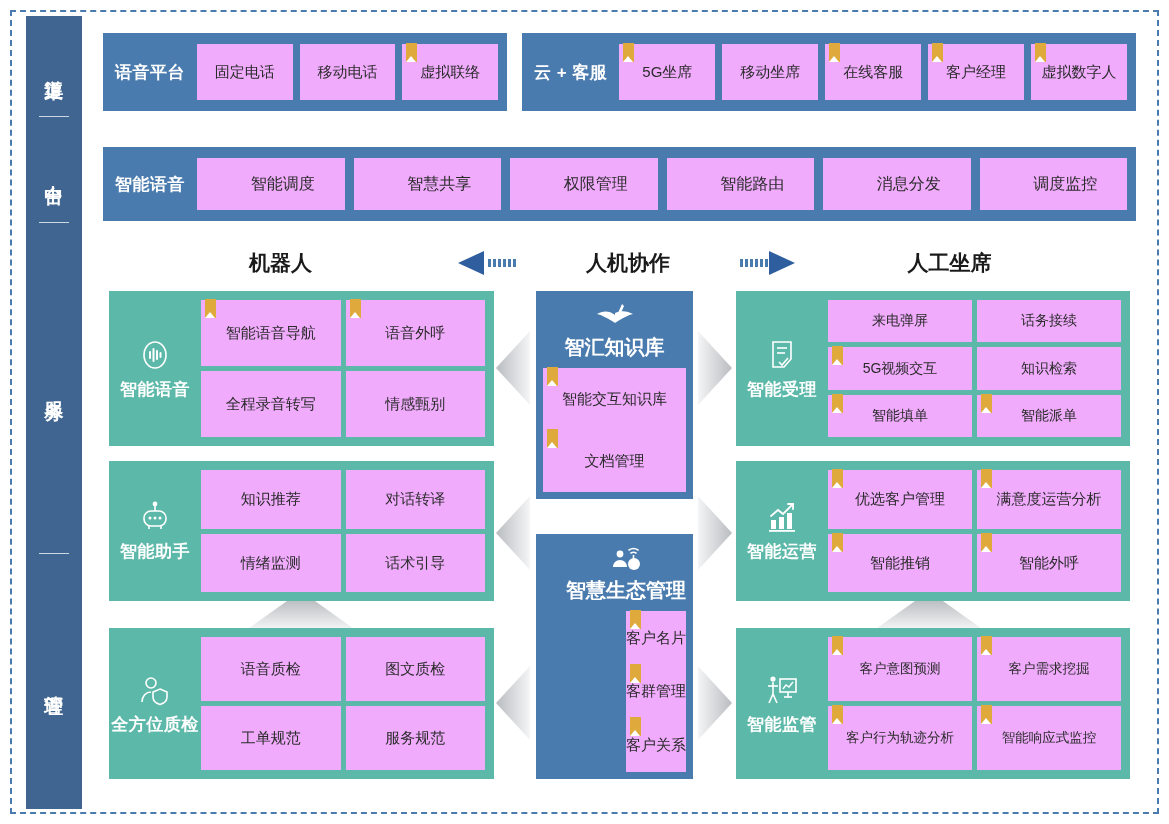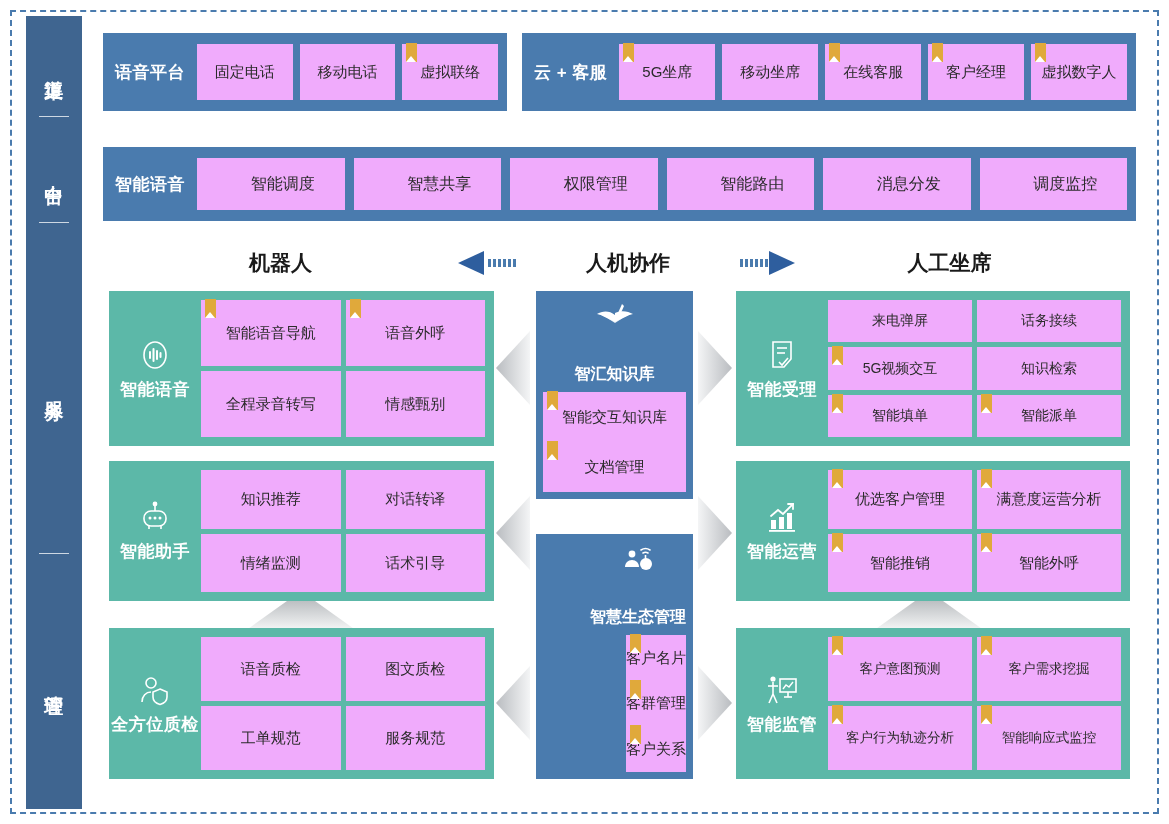--- a/index.html
+++ b/index.html
@@ -118,21 +118,21 @@
 
   
   .mid{
     position:absolute;background:#4A7BAE;box-sizing:border-box;
     display:flex;flex-direction:column;padding:7px;
   }
   #mid-kb{left:433px;top:0;width:157px;height:208px;}
   #mid-eco{left:433px;top:243px;width:157px;height:245px;align-items:flex-end;}
   .mid-head{
     display:flex;flex-direction:column;align-items:center;justify-content:center;
-    color:#ffffff;font-weight:bold;font-size:16px;padding:4px 0 7px;gap:30px;
+    color:#ffffff;font-weight:bold;font-size:20px;padding:4px 0 7px;
   }
   .mid-head .ico{width:40px;height:30px;margin-bottom:2px;}
   .mid-list{flex:1 1 auto;display:flex;flex-direction:column;}
   .mid-list .cell{flex:1 1 0;font-size:15px;}
 
   
   .chev{position:absolute;width:34px;height:74px;}
   .tri-up{position:absolute;width:112px;height:40px;}
 </style>
 </head>

